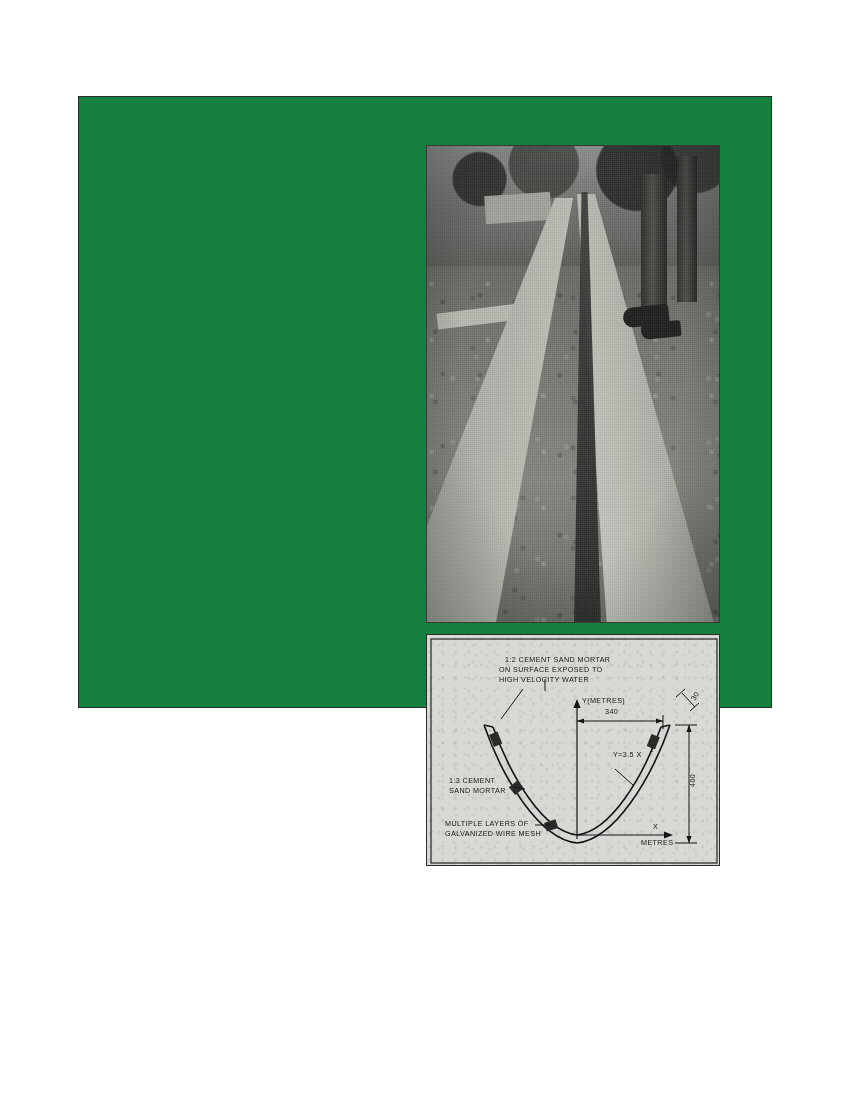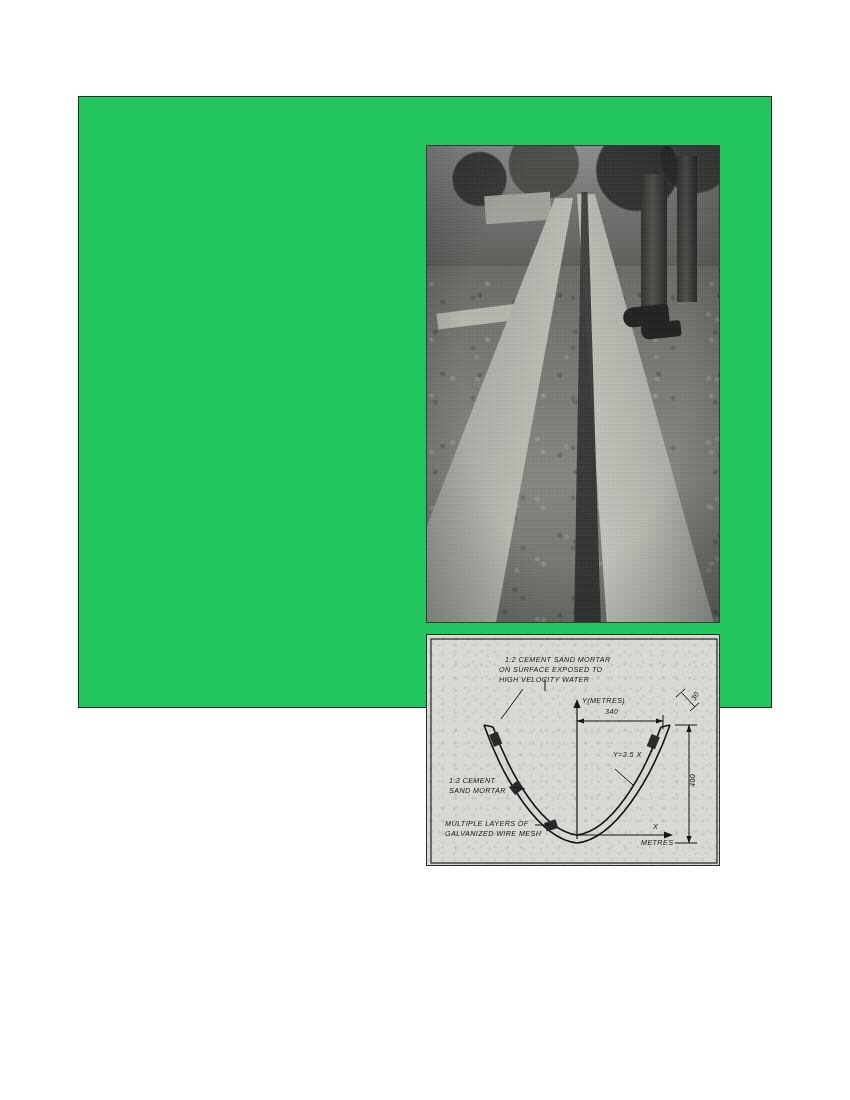--- a/index.html
+++ b/index.html
@@ -14,24 +14,23 @@
     position: relative;
     overflow: hidden;
   }
 
   #page {
     position: absolute;
     left: 78px;
     top: 96px;
     width: 694px;
     height: 612px;
-    background: #22c55e;
+    background: #15803d;
     border: 1px solid #2b2b2b;
     box-sizing: border-box;
-    font-style: italic;
   }
 
   
   #photo-figure {
     position: absolute;
     left: 347px;
     top: 48px;
     width: 294px;
     height: 478px;
     background: #6d6d6d;

